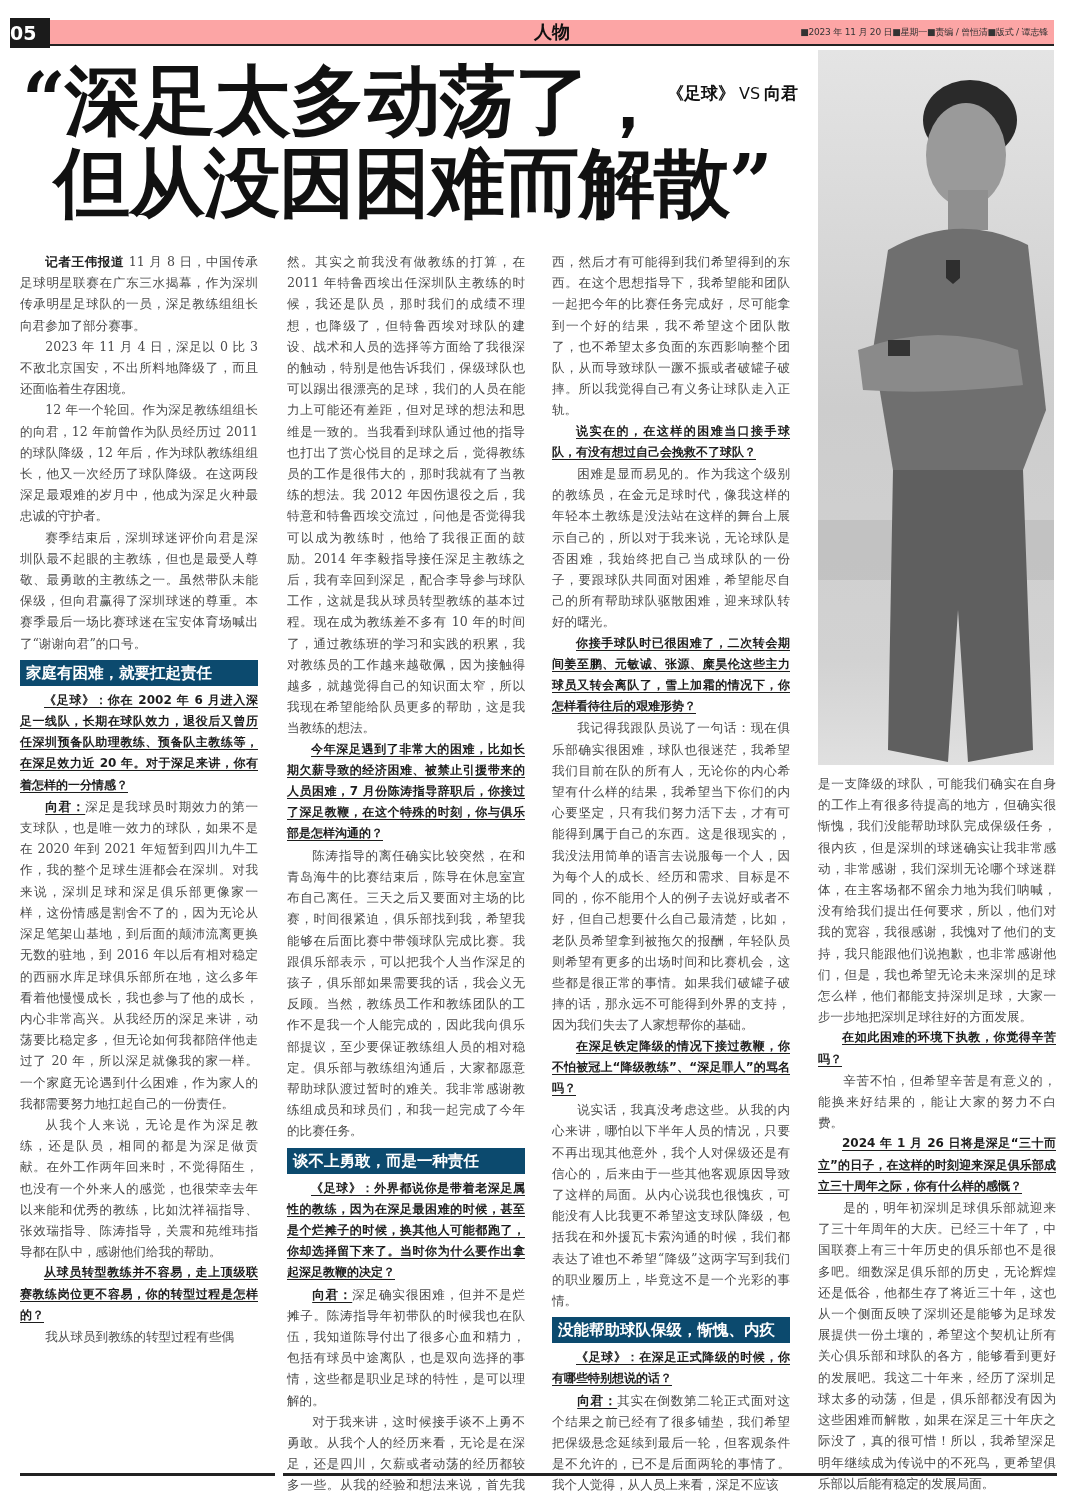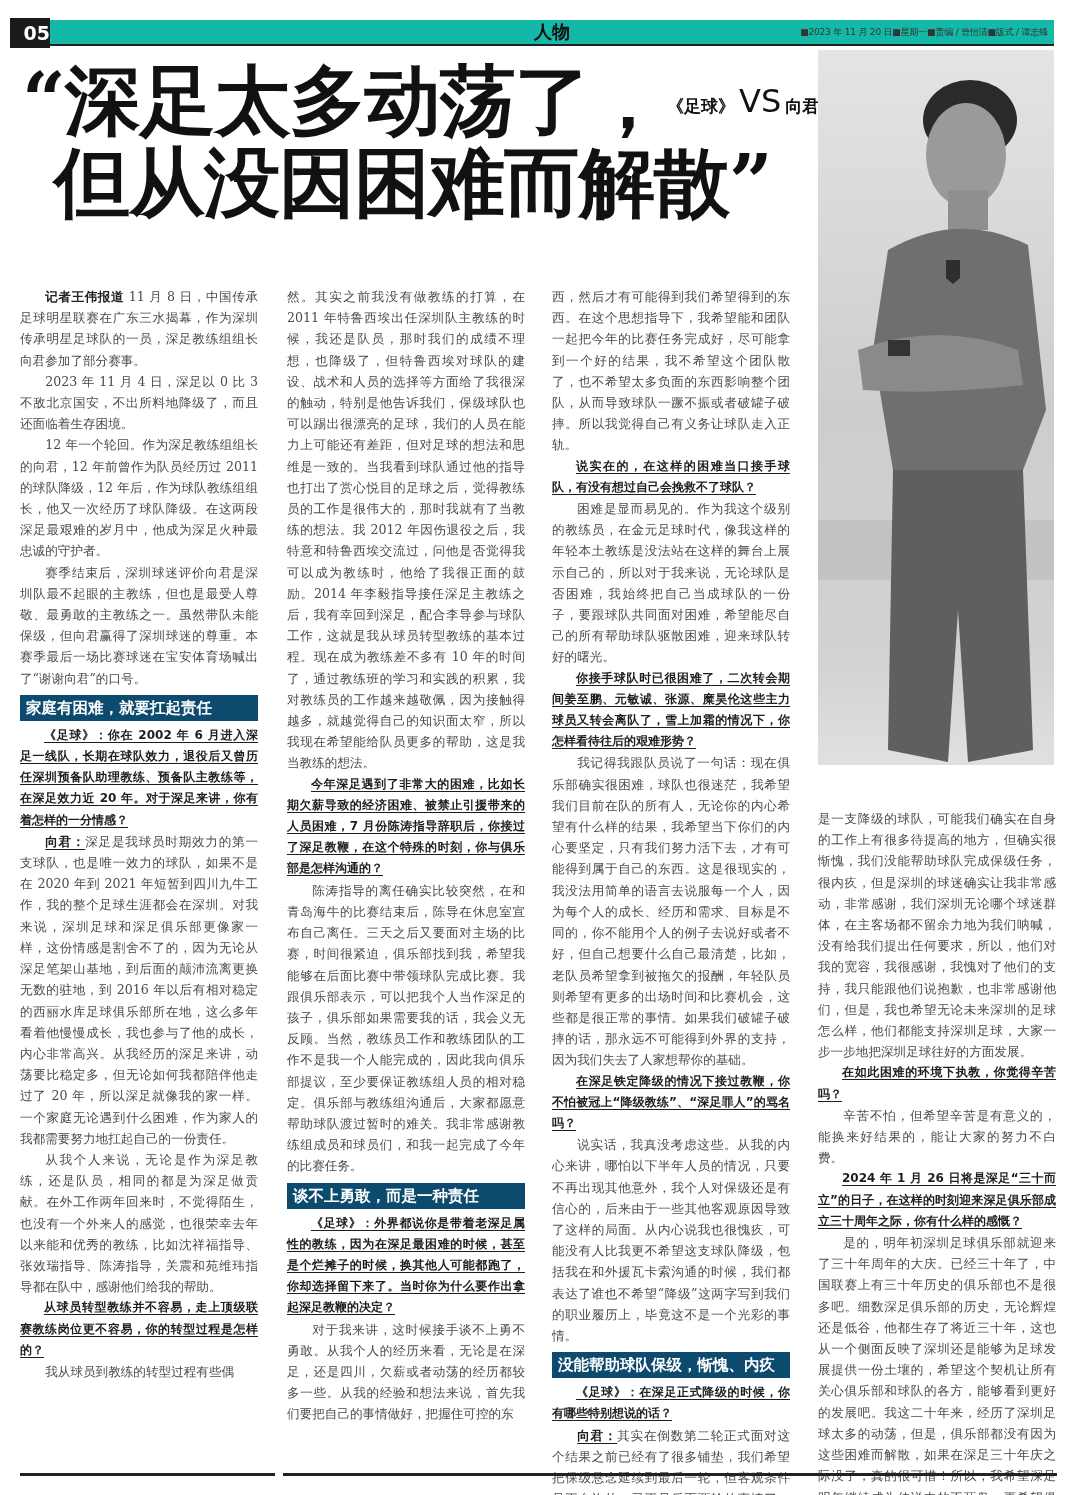--- a/index.html
+++ b/index.html
@@ -2,40 +2,40 @@
 <html><head>
 <meta charset="utf-8">
 <style>
   * { box-sizing: border-box; margin: 0; padding: 0; }
   html, body { width: 1080px; height: 1495px; background: #ffffff; overflow: hidden; }
   body { position: relative; font-family: "DejaVu Serif", "Liberation Serif", serif; color: #4a4a4a; }
 
   
   .masthead { position: absolute; left: 10px; top: 18px; width: 1044px; height: 30px; }
   .page-num { position: absolute; left: 0; top: 0; width: 40px; height: 30px; background: #1b1b1b; color: #fff;
-    font-family: "DejaVu Sans", sans-serif; font-weight: bold; font-size: 19px; line-height: 30px; text-align: right; }
-  .head-bar { position: absolute; left: 40px; top: 2px; right: 0; height: 26px; background: #14b8a6; border-bottom: 2px solid #222; }
+    font-family: "DejaVu Sans", sans-serif; font-weight: bold; font-size: 19px; line-height: 30px; text-align: left; }
+  .head-bar { position: absolute; left: 40px; top: 2px; right: 0; height: 26px; background: #fca5a5; border-bottom: 2px solid #222; }
   .section-name { position: absolute; left: 0; right: 0; top: 0; text-align: center; font-family: "DejaVu Sans", sans-serif;
     font-weight: bold; font-size: 18px; line-height: 24px; color: #111; }
   .head-meta { position: absolute; right: 6px; top: 6px; font-family: "DejaVu Sans", sans-serif; font-size: 9px; color: #333; letter-spacing: -0.2px; }
 
   
   .headline { position: absolute; left: 22px; top: 60px; width: 800px; }
   .hl-line { font-family: "DejaVu Serif", serif; font-weight: bold; font-size: 76px; line-height: 82px; color: #111; letter-spacing: -1px; white-space: nowrap; }
   .hl-line.l2 { padding-left: 32px; }
   .byline-vs { position: absolute; left: 645px; top: 22px; font-family: "DejaVu Sans", sans-serif; font-size: 17px; color: #111; font-weight: bold; white-space: nowrap; }
-  .byline-vs .vs { font-weight: normal; font-size: 32px; margin: 0 4px; }
+  .byline-vs .vs { font-weight: normal; font-size: 16px; margin: 0 4px; }
 
   
   .photo { position: absolute; left: 818px; top: 50px; width: 236px; height: 715px; overflow: hidden;
     background: linear-gradient(180deg, #d8d8d8 0%, #cfcfcf 40%, #c6c6c6 70%, #d9d9d9 100%); }
   .photo svg { width: 100%; height: 100%; display: block; }
 
   
-  .col { position: absolute; font-size: 12.6px; line-height: 21.2px; text-align: justify; margin-top: 35px; }
+  .col { position: absolute; font-size: 12.6px; line-height: 21.2px; text-align: justify; }
   .col p { text-indent: 2em; }
   .col p.lead b { color: #222; }
   .q { color: #1d1d1d; font-weight: bold; font-family: "DejaVu Sans", sans-serif; font-size: 12px; text-indent: 2em;
     text-decoration: underline; text-underline-offset: 3px; text-decoration-thickness: 1px; }
   .speaker { color: #1d1d1d; font-weight: bold; font-family: "DejaVu Sans", sans-serif; text-decoration: underline; text-underline-offset: 3px; }
   .sub-head { background: #0c4a6e; color: #fff; font-family: "DejaVu Sans", sans-serif; font-weight: bold; font-size: 15.5px;
     line-height: 26px; height: 26px; padding-left: 6px; margin: 6px 0 4px 0; text-indent: 0; white-space: nowrap; overflow: hidden; }
 
   .c1 { left: 20px; top: 251px; width: 238px; }
   .c2 { left: 287px; top: 251px; width: 238px; }
@@ -103,20 +103,21 @@
   <p class="q">从球员转型教练并不容易，走上顶级联赛教练岗位更不容易，你的转型过程是怎样的？</p>
   <p>我从球员到教练的转型过程有些偶</p>
 </div>
 
 <div class="col c2">
   <p style="text-indent:0">然。其实之前我没有做教练的打算，在 2011 年特鲁西埃出任深圳队主教练的时候，我还是队员，那时我们的成绩不理想，也降级了，但特鲁西埃对球队的建设、战术和人员的选择等方面给了我很深的触动，特别是他告诉我们，保级球队也可以踢出很漂亮的足球，我们的人员在能力上可能还有差距，但对足球的想法和思维是一致的。当我看到球队通过他的指导也打出了赏心悦目的足球之后，觉得教练员的工作是很伟大的，那时我就有了当教练的想法。我 2012 年因伤退役之后，我特意和特鲁西埃交流过，问他是否觉得我可以成为教练时，他给了我很正面的鼓励。2014 年李毅指导接任深足主教练之后，我有幸回到深足，配合李导参与球队工作，这就是我从球员转型教练的基本过程。现在成为教练差不多有 10 年的时间了，通过教练班的学习和实践的积累，我对教练员的工作越来越敬佩，因为接触得越多，就越觉得自己的知识面太窄，所以我现在希望能给队员更多的帮助，这是我当教练的想法。</p>
   <p class="q">今年深足遇到了非常大的困难，比如长期欠薪导致的经济困难、被禁止引援带来的人员困难，7 月份陈涛指导辞职后，你接过了深足教鞭，在这个特殊的时刻，你与俱乐部是怎样沟通的？</p>
   <p>陈涛指导的离任确实比较突然，在和青岛海牛的比赛结束后，陈导在休息室宣布自己离任。三天之后又要面对主场的比赛，时间很紧迫，俱乐部找到我，希望我能够在后面比赛中带领球队完成比赛。我跟俱乐部表示，可以把我个人当作深足的孩子，俱乐部如果需要我的话，我会义无反顾。当然，教练员工作和教练团队的工作不是我一个人能完成的，因此我向俱乐部提议，至少要保证教练组人员的相对稳定。俱乐部与教练组沟通后，大家都愿意帮助球队渡过暂时的难关。我非常感谢教练组成员和球员们，和我一起完成了今年的比赛任务。</p>
   <div class="sub-head">谈不上勇敢，而是一种责任</div>
   <p class="q">《足球》：外界都说你是带着老深足属性的教练，因为在深足最困难的时候，甚至是个烂摊子的时候，换其他人可能都跑了，你却选择留下来了。当时你为什么要作出拿起深足教鞭的决定？</p>
+  <p><span class="speaker">向君：</span><span>深足确实很困难，但并不是烂摊子。陈涛指导年初带队的时候我也在队伍，我知道陈导付出了很多心血和精力，包括有球员中途离队，也是双向选择的事情，这些都是职业足球的特性，是可以理解的。</span></p>
   <p>对于我来讲，这时候接手谈不上勇不勇敢。从我个人的经历来看，无论是在深足，还是四川，欠薪或者动荡的经历都较多一些。从我的经验和想法来说，首先我们要把自己的事情做好，把握住可控的东</p>
 </div>
 
 <div class="col c3">
   <p style="text-indent:0">西，然后才有可能得到我们希望得到的东西。在这个思想指导下，我希望能和团队一起把今年的比赛任务完成好，尽可能拿到一个好的结果，我不希望这个团队散了，也不希望太多负面的东西影响整个团队，从而导致球队一蹶不振或者破罐子破摔。所以我觉得自己有义务让球队走入正轨。</p>
   <p class="q">说实在的，在这样的困难当口接手球队，有没有想过自己会挽救不了球队？</p>
   <p>困难是显而易见的。作为我这个级别的教练员，在金元足球时代，像我这样的年轻本土教练是没法站在这样的舞台上展示自己的，所以对于我来说，无论球队是否困难，我始终把自己当成球队的一份子，要跟球队共同面对困难，希望能尽自己的所有帮助球队驱散困难，迎来球队转好的曙光。</p>
   <p class="q">你接手球队时已很困难了，二次转会期间姜至鹏、元敏诚、张源、糜昊伦这些主力球员又转会离队了，雪上加霜的情况下，你怎样看待往后的艰难形势？</p>
   <p>我记得我跟队员说了一句话：现在俱乐部确实很困难，球队也很迷茫，我希望我们目前在队的所有人，无论你的内心希望有什么样的结果，我希望当下你们的内心要坚定，只有我们努力活下去，才有可能得到属于自己的东西。这是很现实的，我没法用简单的语言去说服每一个人，因为每个人的成长、经历和需求、目标是不同的，你不能用个人的例子去说好或者不好，但自己想要什么自己最清楚，比如，老队员希望拿到被拖欠的报酬，年轻队员则希望有更多的出场时间和比赛机会，这些都是很正常的事情。如果我们破罐子破摔的话，那永远不可能得到外界的支持，因为我们失去了人家想帮你的基础。</p>
   <p class="q">在深足铁定降级的情况下接过教鞭，你不怕被冠上“降级教练”、“深足罪人”的骂名吗？</p>

